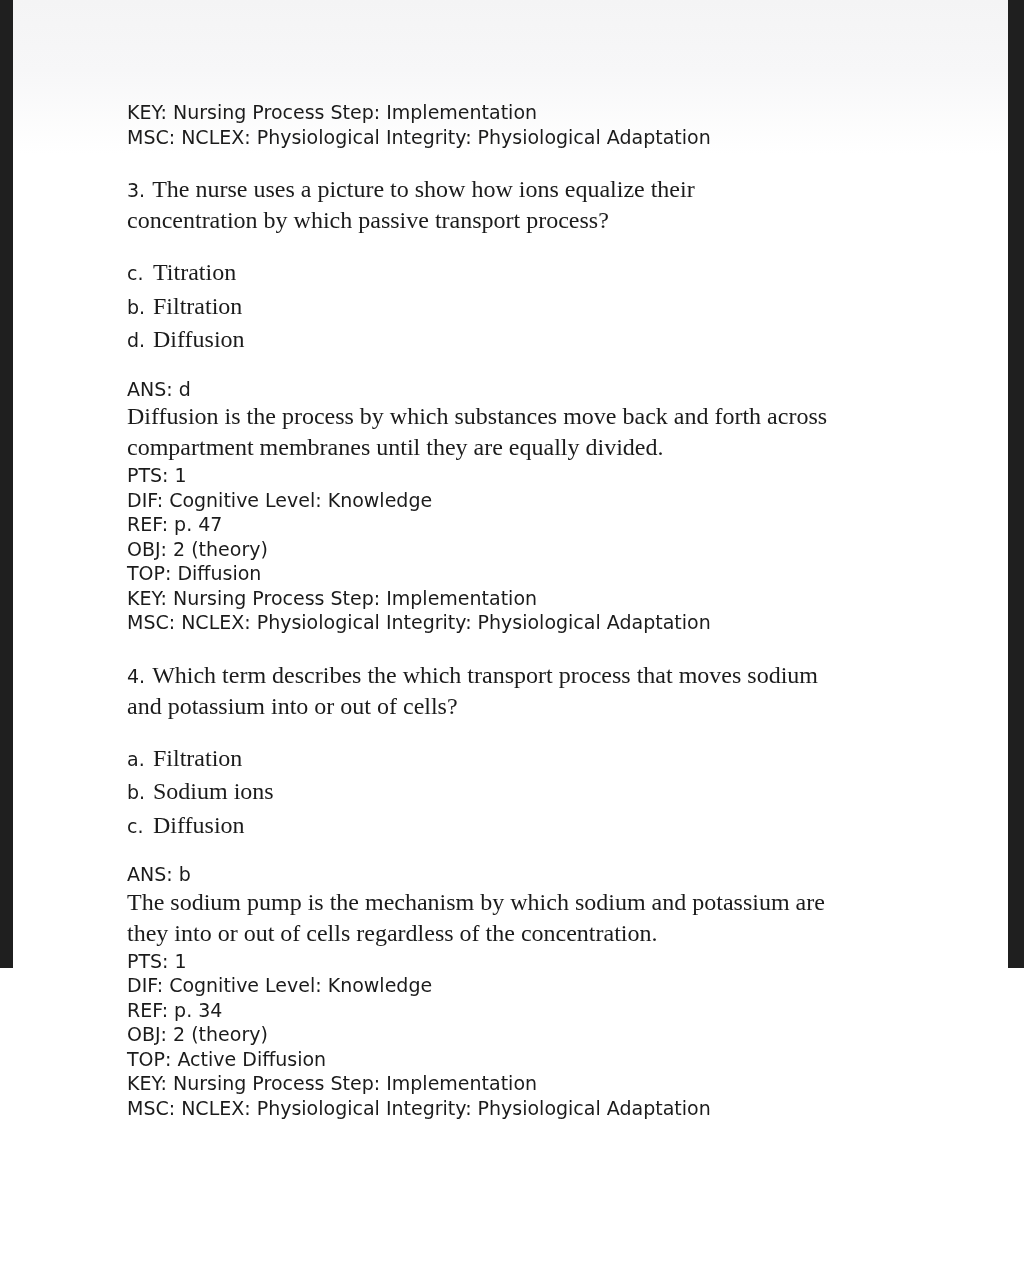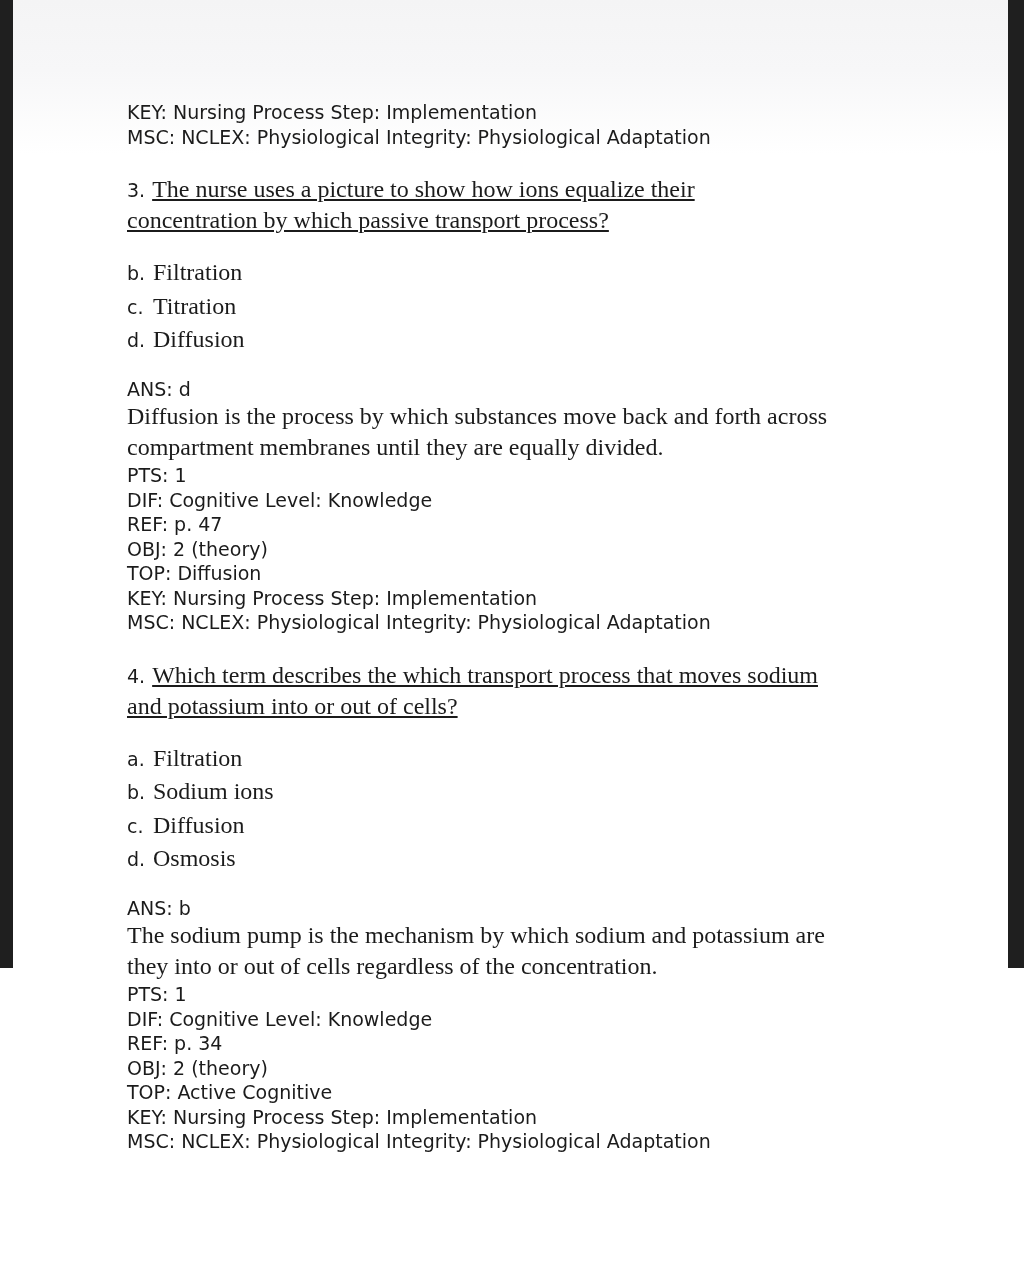--- a/index.html
+++ b/index.html
@@ -47,21 +47,21 @@
   }
   .serif {
     font-family: "Liberation Serif", "DejaVu Serif", serif;
     font-size: 24px;
     line-height: 31px;
     color: var(--text);
   }
   .meta-line { white-space: pre-line; }
   .question-block { margin-top: 25px; }
   .stem-line .qnum  { margin-right: 7px; }
-  .stem-line .qtext { white-space: pre-line; text-decoration: underline; }
+  .stem-line .qtext { white-space: pre-line; }
   .options { margin-top: 21px; }
   .option { line-height: 30.5px; }
   .option .letter {
     display: inline-block;
     min-width: 20px;
     margin-right: 6px;
     line-height: 30.5px;
   }
   .option .otext { line-height: 30.5px; }
   .answer-block { margin-top: 19px; }
@@ -84,24 +84,24 @@
       <div class="sans meta-line">MSC: NCLEX: Physiological Integrity: Physiological Adaptation</div>
     </div>
 
     <section class="question-block">
       <div class="stem-line serif">
         <span class="sans qnum">3.</span><span class="qtext">The nurse uses a picture to show how ions equalize their
 concentration by which passive transport process?</span>
       </div>
       <div class="options">
         <div class="option">
-          <span class="sans letter">b.</span><span class="serif otext">Filtration</span>
+          <span class="sans letter">c.</span><span class="serif otext">Titration</span>
         </div>
         <div class="option">
-          <span class="sans letter">c.</span><span class="serif otext">Titration</span>
+          <span class="sans letter">b.</span><span class="serif otext">Filtration</span>
         </div>
         <div class="option">
           <span class="sans letter">d.</span><span class="serif otext">Diffusion</span>
         </div>
       </div>
       <div class="answer-block">
         <div class="sans ans-line">
           <span>ANS:</span><span class="ans-value">d</span>
         </div>
         <div class="serif rationale">Diffusion is the process by which substances move back and forth across
@@ -126,36 +126,33 @@
       <div class="options">
         <div class="option">
           <span class="sans letter">a.</span><span class="serif otext">Filtration</span>
         </div>
         <div class="option">
           <span class="sans letter">b.</span><span class="serif otext">Sodium ions</span>
         </div>
         <div class="option">
           <span class="sans letter">c.</span><span class="serif otext">Diffusion</span>
         </div>
-        <div class="option">
-          <span class="sans letter">d.</span><span class="serif otext">Osmosis</span>
-        </div>
       </div>
       <div class="answer-block">
         <div class="sans ans-line">
           <span>ANS:</span><span class="ans-value">b</span>
         </div>
         <div class="serif rationale">The sodium pump is the mechanism by which sodium and potassium are
 they into or out of cells regardless of the concentration.</div>
         <div>
           <div class="sans meta-line">PTS: 1</div>
           <div class="sans meta-line">DIF: Cognitive Level: Knowledge</div>
           <div class="sans meta-line">REF: p. 34</div>
           <div class="sans meta-line">OBJ: 2 (theory)</div>
-          <div class="sans meta-line">TOP: Active Cognitive</div>
+          <div class="sans meta-line">TOP: Active Diffusion</div>
           <div class="sans meta-line">KEY: Nursing Process Step: Implementation</div>
           <div class="sans meta-line">MSC: NCLEX: Physiological Integrity: Physiological Adaptation</div>
         </div>
       </div>
     </section>
 
   </div>
 </div>
 
 </body></html>

